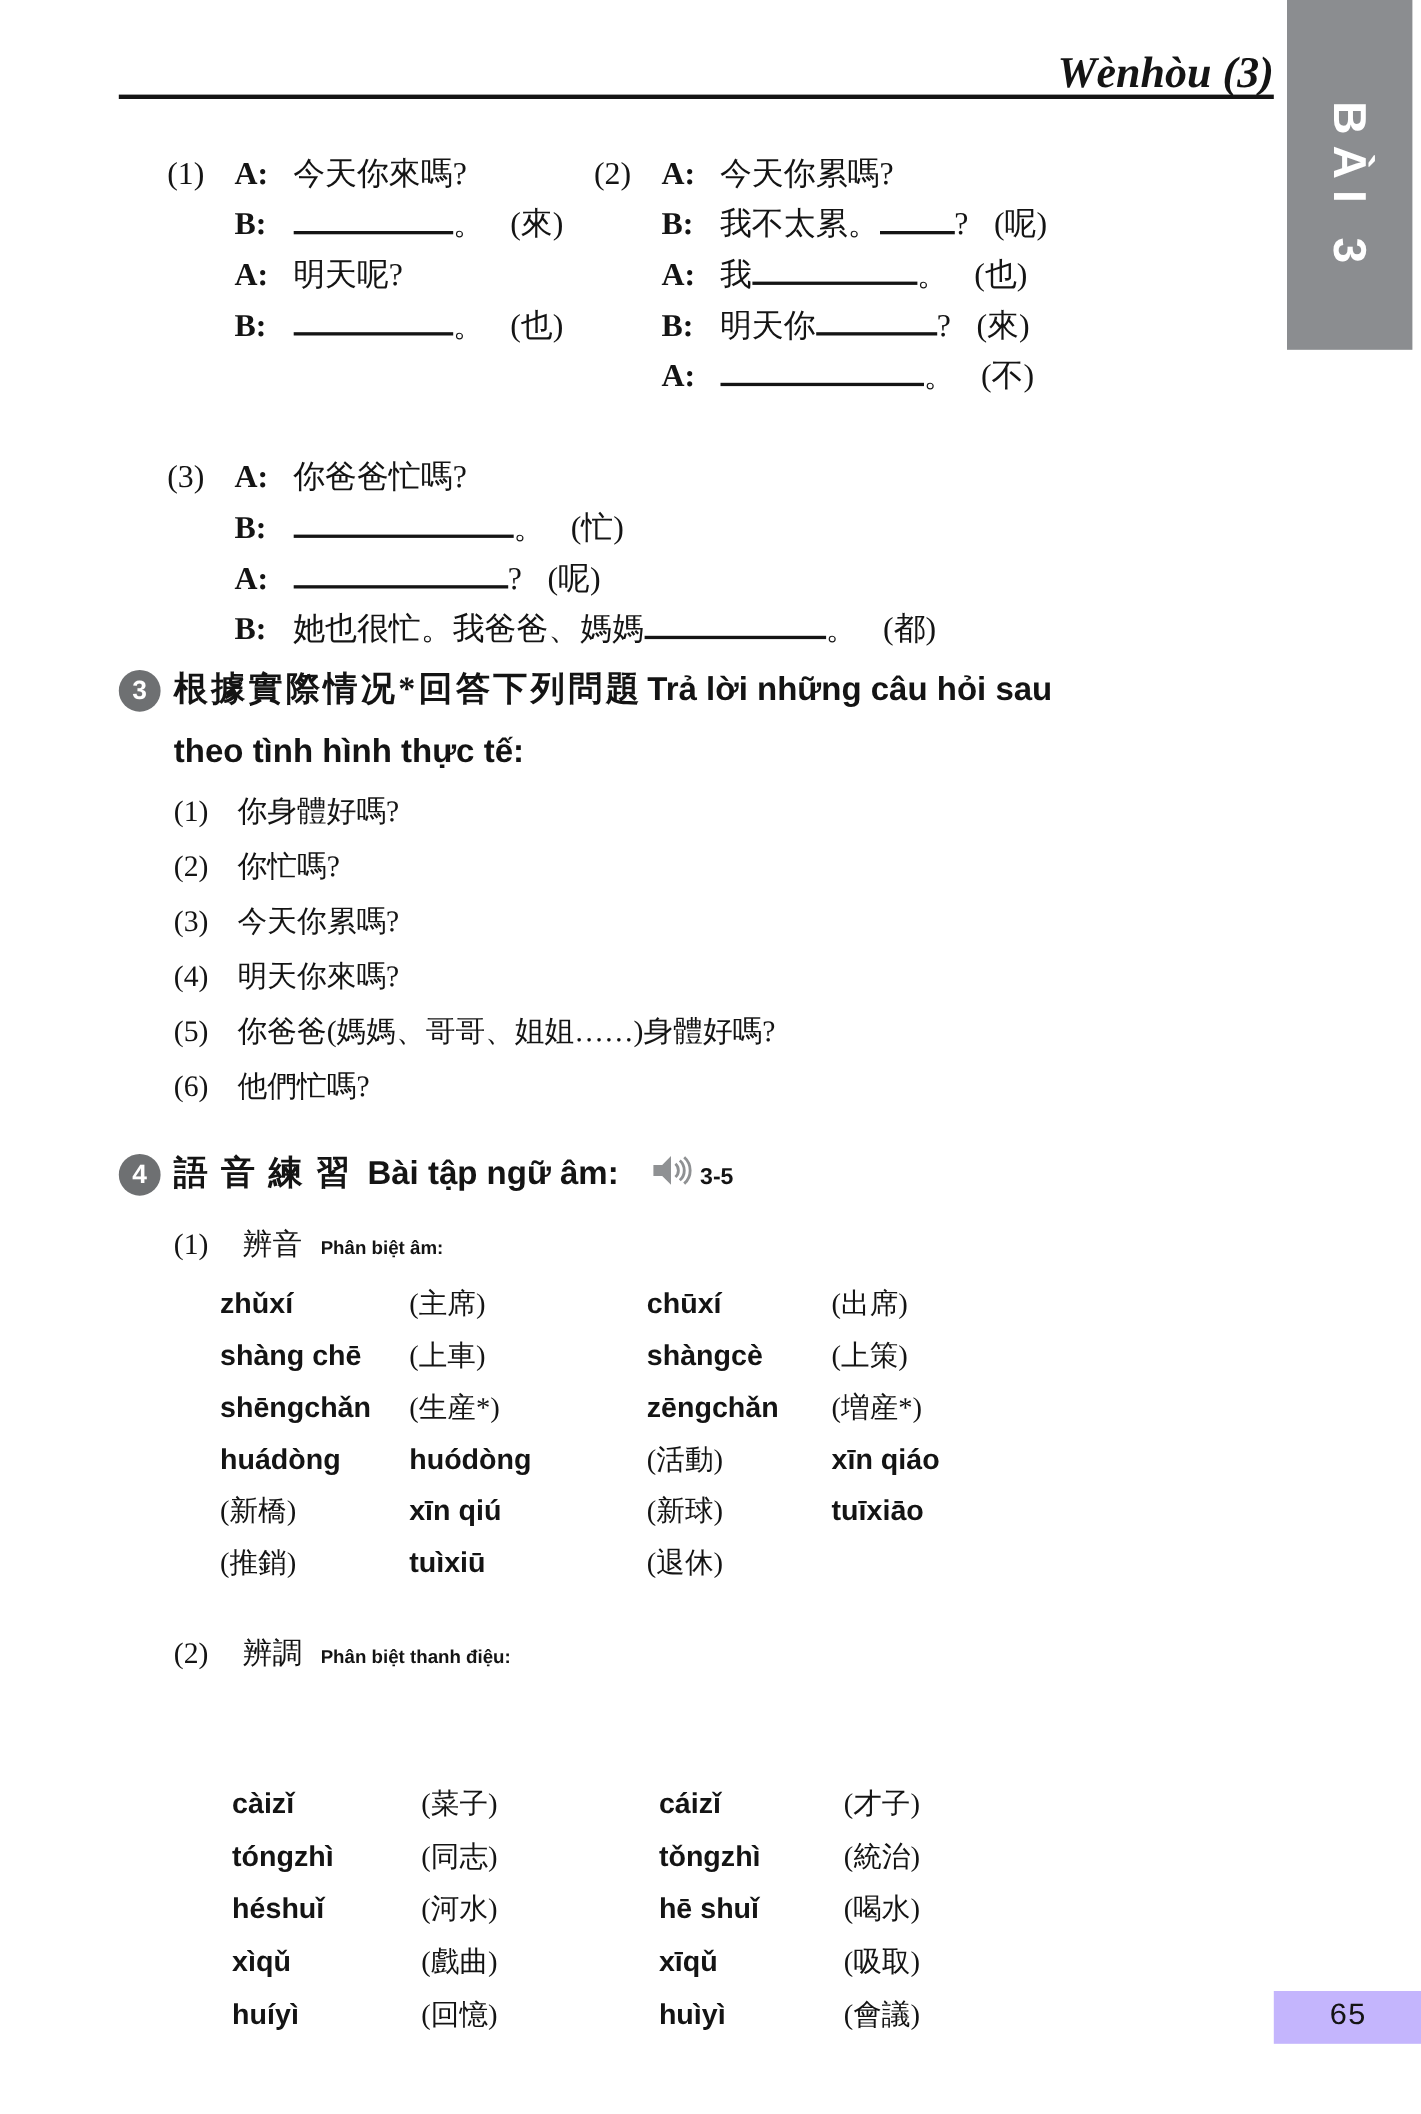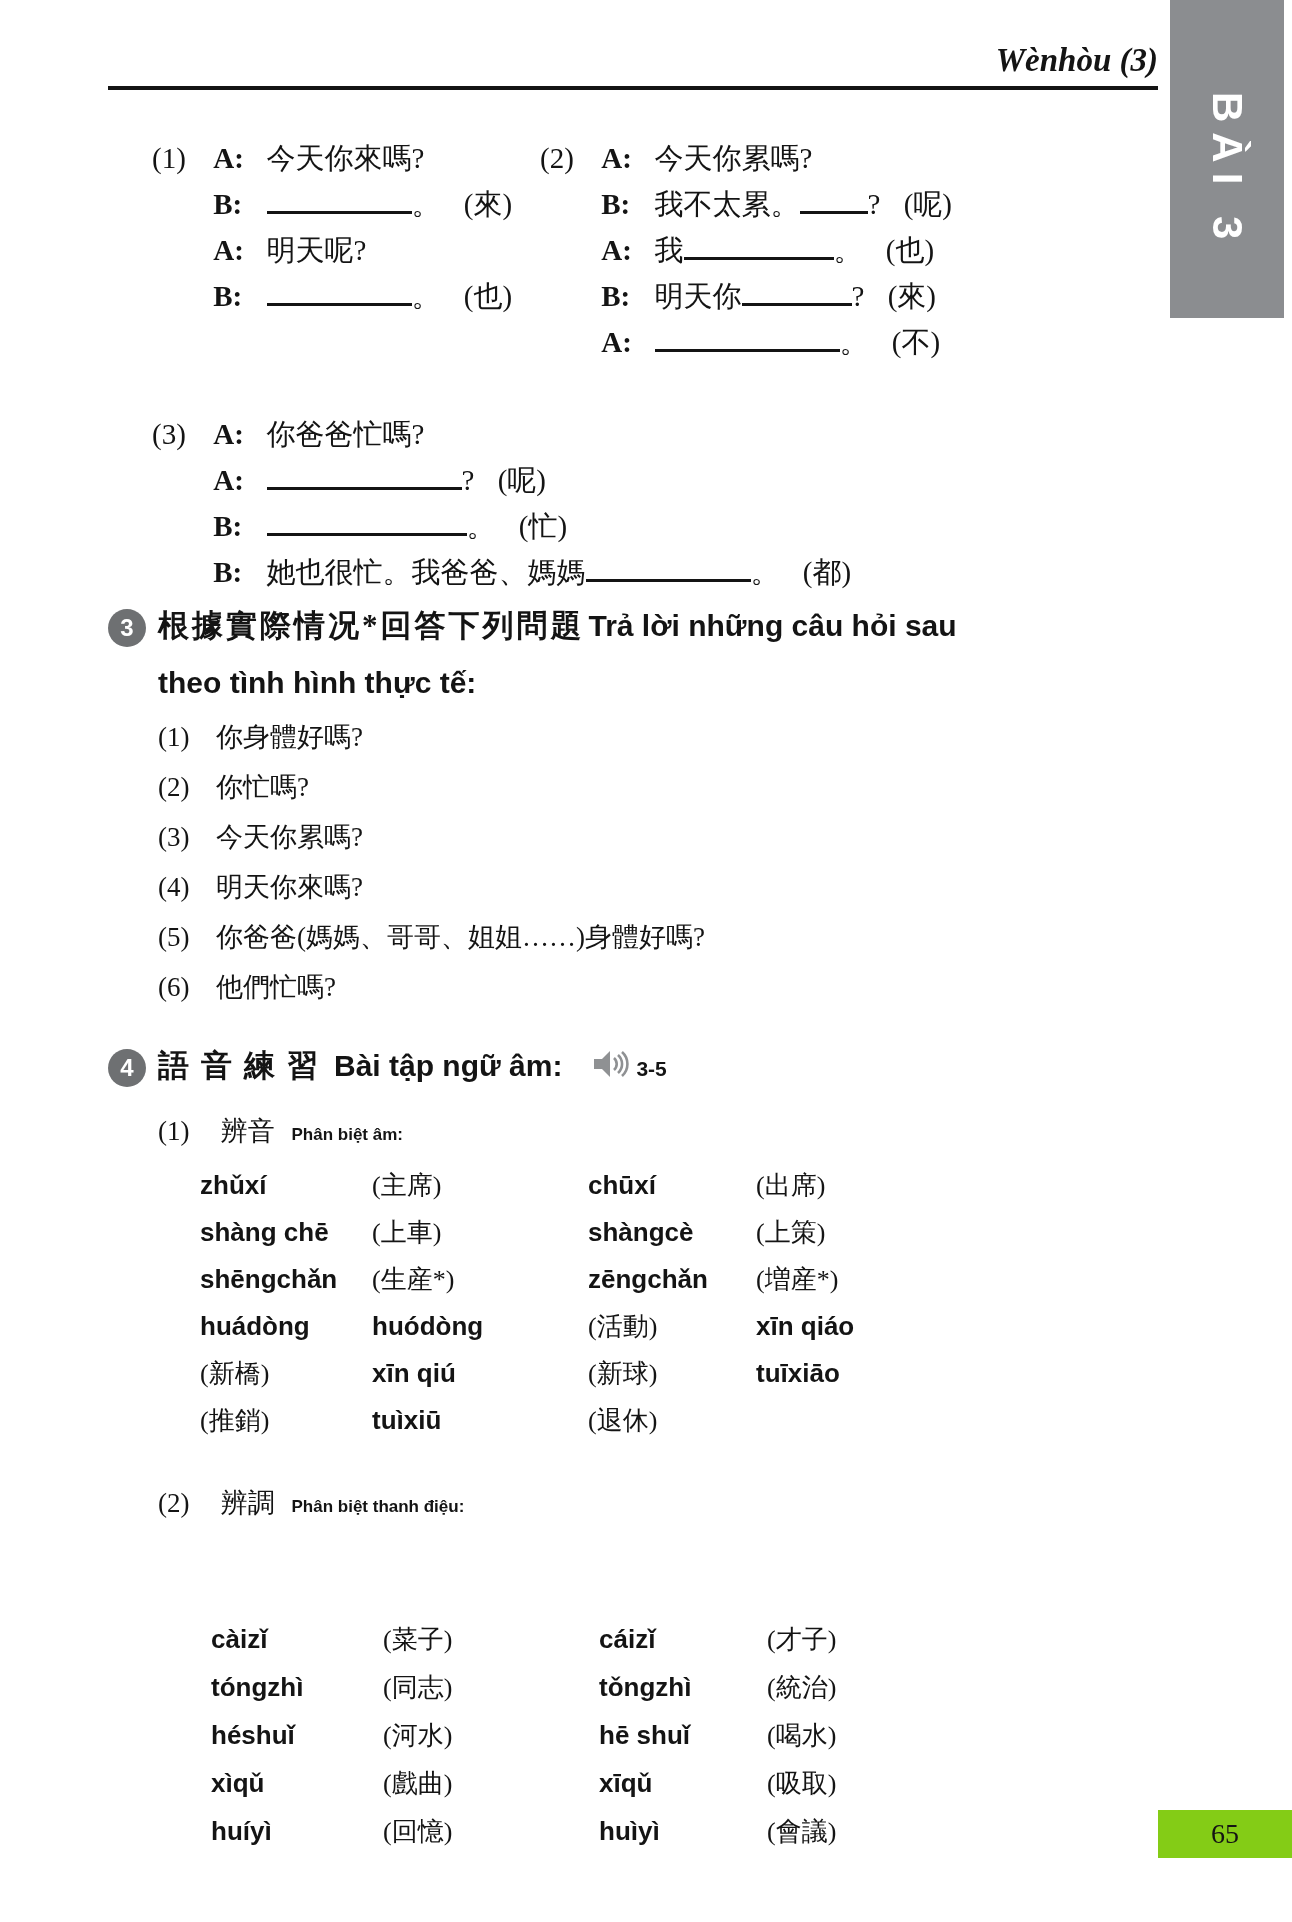--- a/index.html
+++ b/index.html
@@ -7,21 +7,21 @@
         font-family:"Liberation Serif","DejaVu Serif",serif;color:#141414;}
 
   
   .tab{position:absolute;left:1170px;top:0;width:114px;height:318px;background:#8b8d90;}
   .tab-text{position:absolute;top:92px;left:50%;transform:translateX(-50%);
             writing-mode:vertical-rl;color:#ffffff;font-family:"Liberation Sans",sans-serif;
             font-weight:bold;font-size:42px;letter-spacing:10px;}
 
   
   .header-title{position:absolute;left:108px;top:42px;width:1050px;text-align:right;
-                font-style:italic;font-weight:bold;font-size:33px;}
+                font-style:italic;font-weight:bold;font-size:40px;}
   .rule{position:absolute;left:108px;top:86px;width:1050px;height:4px;background:#141414;}
 
   
   .dcol{position:absolute;font-size:29px;margin-top:35px;}
   .dline{height:46px;line-height:46px;white-space:nowrap;}
   .dnum{display:inline-block;width:54px;}
   .dspk{display:inline-block;width:46px;font-weight:bold;}
   .blank{display:inline-block;border-bottom:3px solid #141414;height:2px;}
   .bw68{width:68px}.bw110{width:110px}.bw145{width:145px}.bw150{width:150px}
   .bw165{width:165px}.bw185{width:185px}.bw195{width:195px}.bw200{width:200px}
@@ -52,21 +52,21 @@
   
   .ptable{position:absolute;left:200px;display:grid;
           grid-template-columns:172px 216px 168px auto;font-size:26px;}
   .t1{top:1162px;grid-auto-rows:47px;}
   .t2{top:1616px;grid-auto-rows:48px;margin-left:11px;}
   .cell{line-height:47px;white-space:nowrap;}
   .py{font-family:"Liberation Sans",sans-serif;font-weight:bold;}
 
   
   .pagebox{position:absolute;left:1158px;top:1810px;width:134px;height:48px;
-           background:#84cc16;text-align:center;line-height:48px;font-size:28px;}
+           background:#c4b5fd;text-align:center;line-height:48px;font-size:28px;font-family:Liberation Mono, monospace;}
 </style>
 </head>
 <body>
 
 <div class="page">
 
   <div class="tab">
     <div class="tab-text">BÀI 3</div>
   </div>
 
@@ -131,29 +131,29 @@
   </div>
 
   <div class="dcol" style="left:152px;top:376px;">
     <div class="dline">
       <span class="dnum">(3)</span>
       <span class="dspk">A:</span>
       <span>你爸爸忙嗎?</span>
     </div>
     <div class="dline">
       <span class="dnum"></span>
+      <span class="dspk">B:</span>
+      <span class="blank bw200"></span><span>。</span>
+      <span class="dhint">(忙)</span>
+    </div>
+    <div class="dline">
+      <span class="dnum"></span>
       <span class="dspk">A:</span>
       <span class="blank bw195"></span><span>?</span>
       <span class="dhint">(呢)</span>
-    </div>
-    <div class="dline">
-      <span class="dnum"></span>
-      <span class="dspk">B:</span>
-      <span class="blank bw200"></span><span>。</span>
-      <span class="dhint">(忙)</span>
     </div>
     <div class="dline">
       <span class="dnum"></span>
       <span class="dspk">B:</span>
       <span>她也很忙。我爸爸、媽媽</span><span class="blank bw165"></span><span>。</span>
       <span class="dhint">(都)</span>
     </div>
   </div>
 
   <div class="sec" style="top:600px;">

